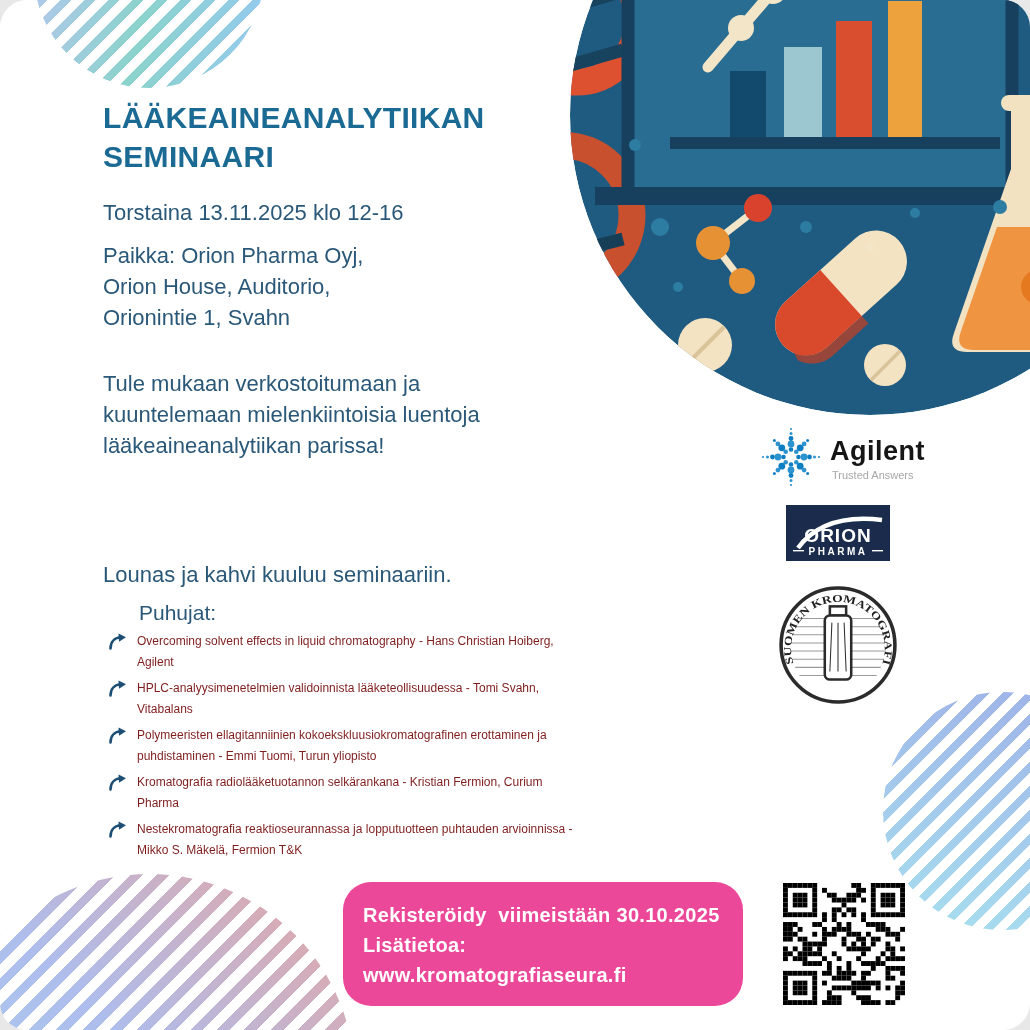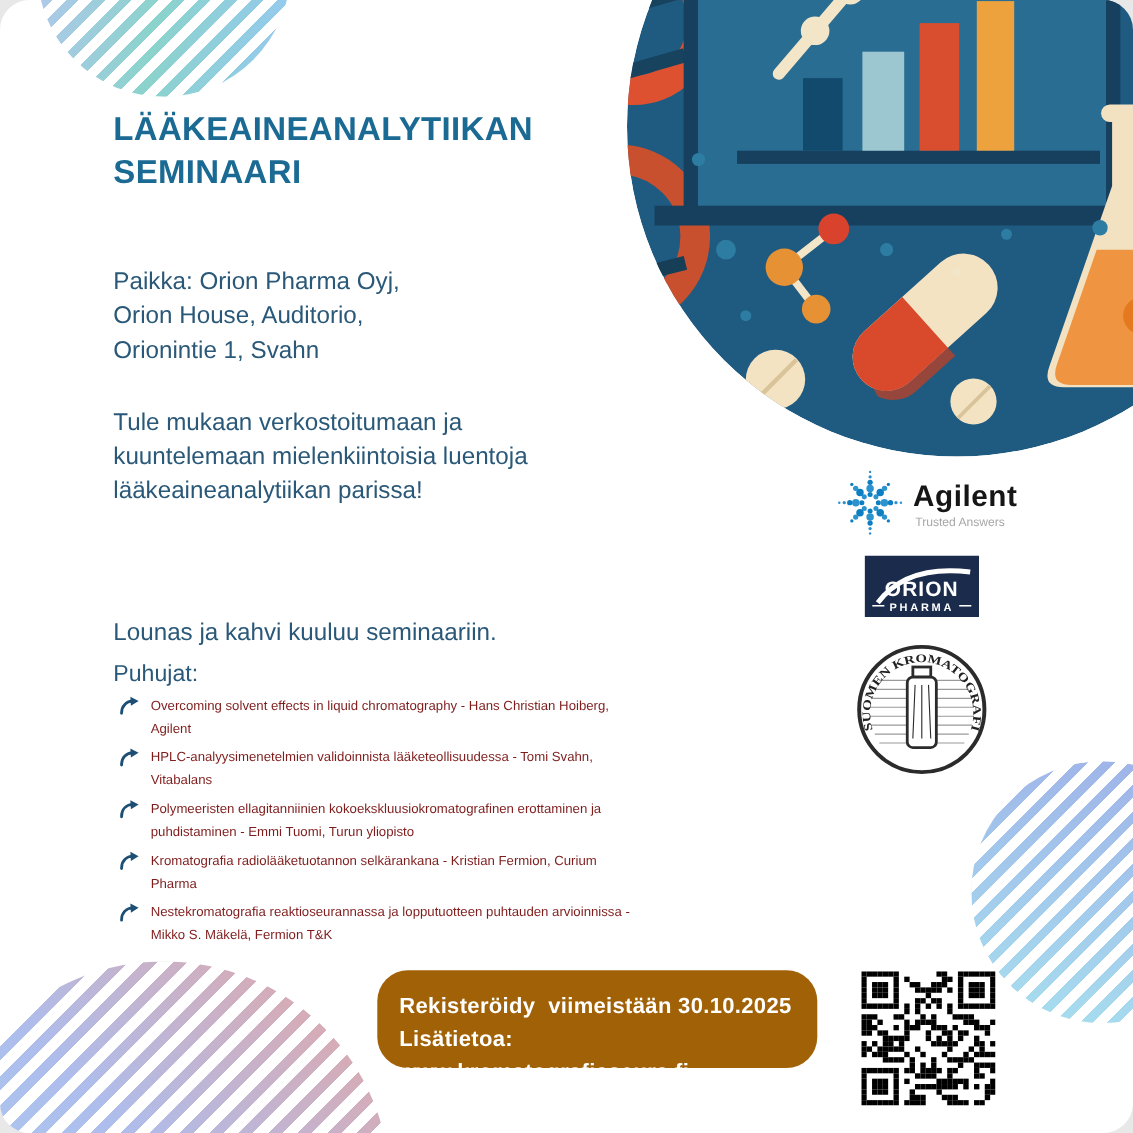--- a/index.html
+++ b/index.html
@@ -18,34 +18,34 @@
   .illu{position:absolute;left:570px;top:-185px;width:600px;height:600px;}
   .title{position:absolute;left:103px;top:98px;font-size:30px;font-weight:bold;
          color:#1a6a94;line-height:39px;letter-spacing:0.3px;}
   .p{position:absolute;left:103px;color:#2a5878;font-size:22px;line-height:31px;}
   .p div{white-space:nowrap;}
   .date{top:197px;}
   .loc{top:240px;}
   .invite{top:368px;}
   .lab{top:471px;}
   .lunch{top:559px;}
-  .puhujat{top:597px;font-size:21px;}
+  .puhujat{top:597px;font-size:21px;margin-left:36px;}
   .speakers{position:absolute;left:108px;top:631px;}
   .spk{display:flex;gap:9px;margin-bottom:6px;align-items:flex-start;}
   .spk svg{flex:0 0 auto;margin-top:2px;}
   .spk-text{font-size:12px;line-height:20.5px;color:#7f1d1d;}
   .spk-text div{white-space:nowrap;}
   .agilent-spark{position:absolute;left:757px;top:423px;width:68px;height:68px;}
   .agilent-name{position:absolute;left:830px;top:436px;font-size:27px;font-weight:bold;
                 color:#161616;letter-spacing:0.5px;}
   .agilent-tag{position:absolute;left:832px;top:469px;font-size:11px;color:#a7a7a7;}
   .orion-logo{position:absolute;left:786px;top:505px;width:104px;height:56px;}
   .society-logo{position:absolute;left:777px;top:584px;width:122px;height:122px;}
   .qr{position:absolute;left:783px;top:883px;width:122px;height:122px;}
-  .regbox{position:absolute;left:343px;top:882px;width:400px;height:89px;background:#a16207;
+  .regbox{position:absolute;left:343px;top:882px;width:400px;height:124px;background:#ec4899;
           border-radius:28px;box-sizing:border-box;padding:18px 0 0 20px;}
   .regline{font-weight:bold;font-size:20px;line-height:30px;color:#ffffff;
            white-space:pre-wrap;letter-spacing:0.3px;}
 </style>
 </head>
 <body>
 
 <div class="poster">
 
   <div class="deco circle-tl"></div>
@@ -123,20 +123,23 @@
         </g>
       </g>
     </svg>
   </div>
 
   <div class="title">
     <div>LÄÄKEAINEANALYTIIKAN</div>
     <div>SEMINAARI</div>
   </div>
 
+  <div class="p date">
+    <div>Torstaina 13.11.2025 klo 12-16</div>
+  </div>
 
   <div class="p loc">
     <div>Paikka: Orion Pharma Oyj,</div>
     <div>Orion House, Auditorio,</div>
     <div>Orionintie 1, Svahn</div>
   </div>
 
   <div class="p invite">
     <div>Tule mukaan verkostoitumaan ja</div>
     <div>kuuntelemaan mielenkiintoisia luentoja</div>

